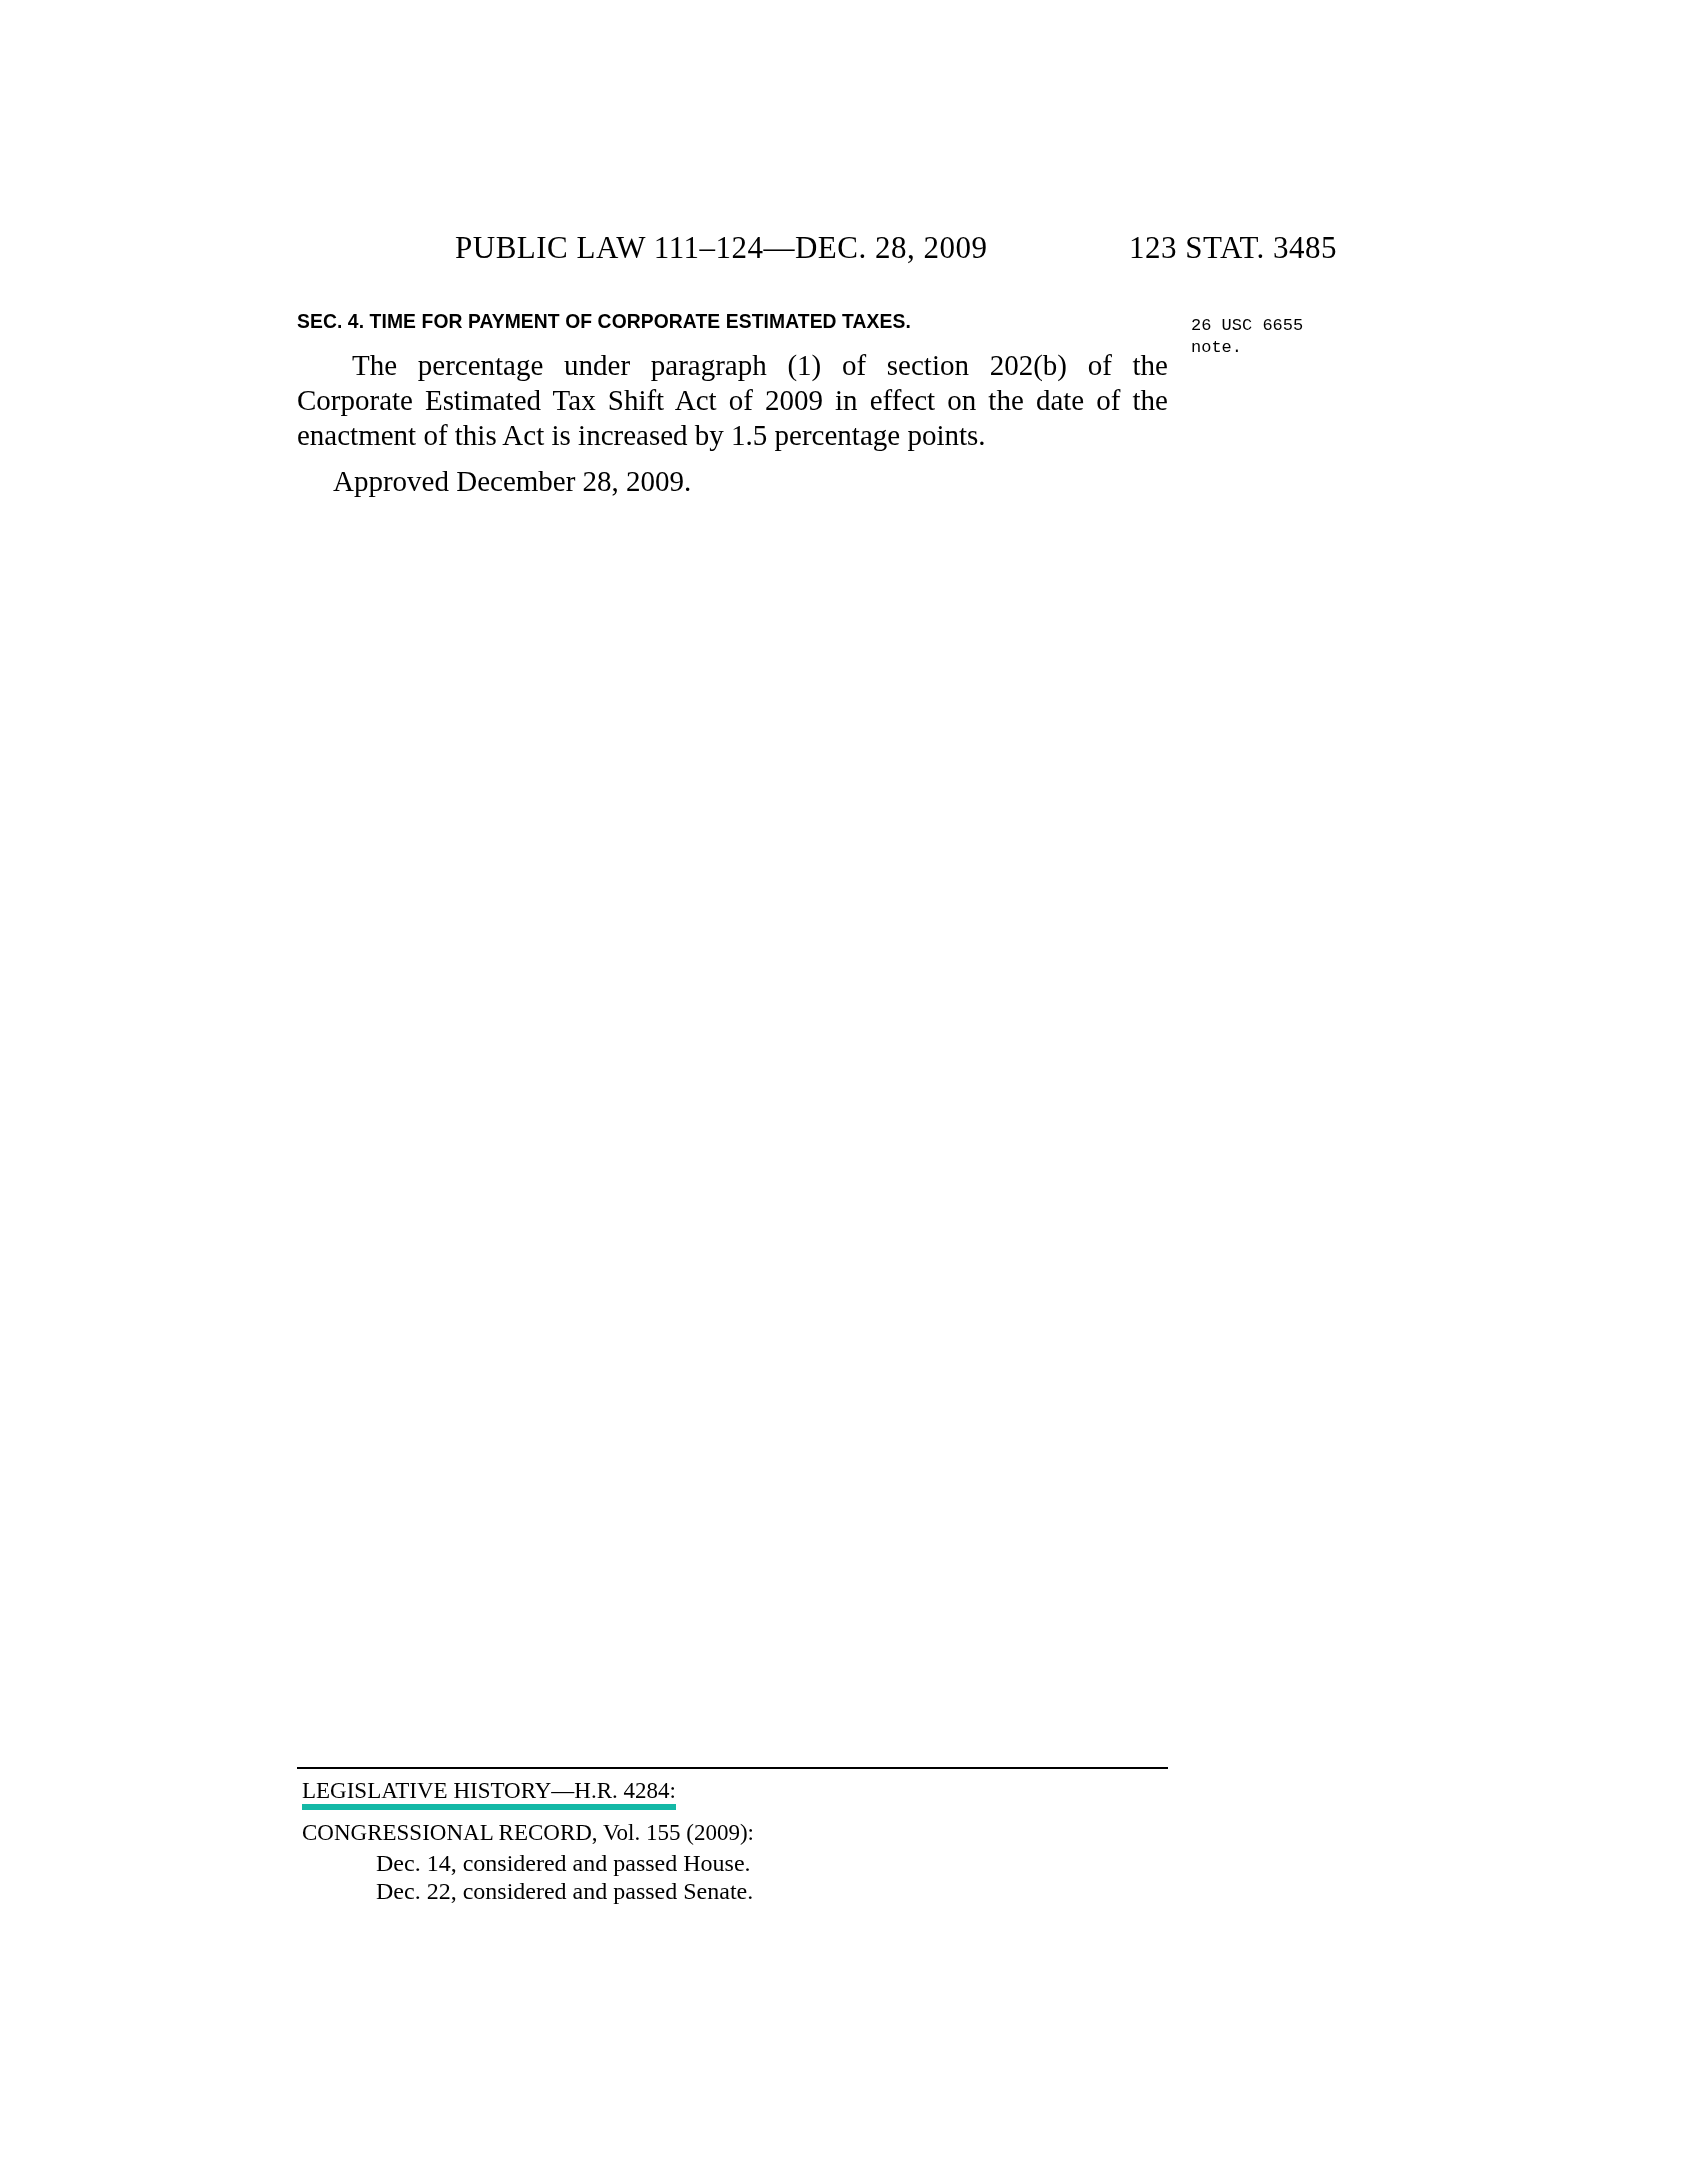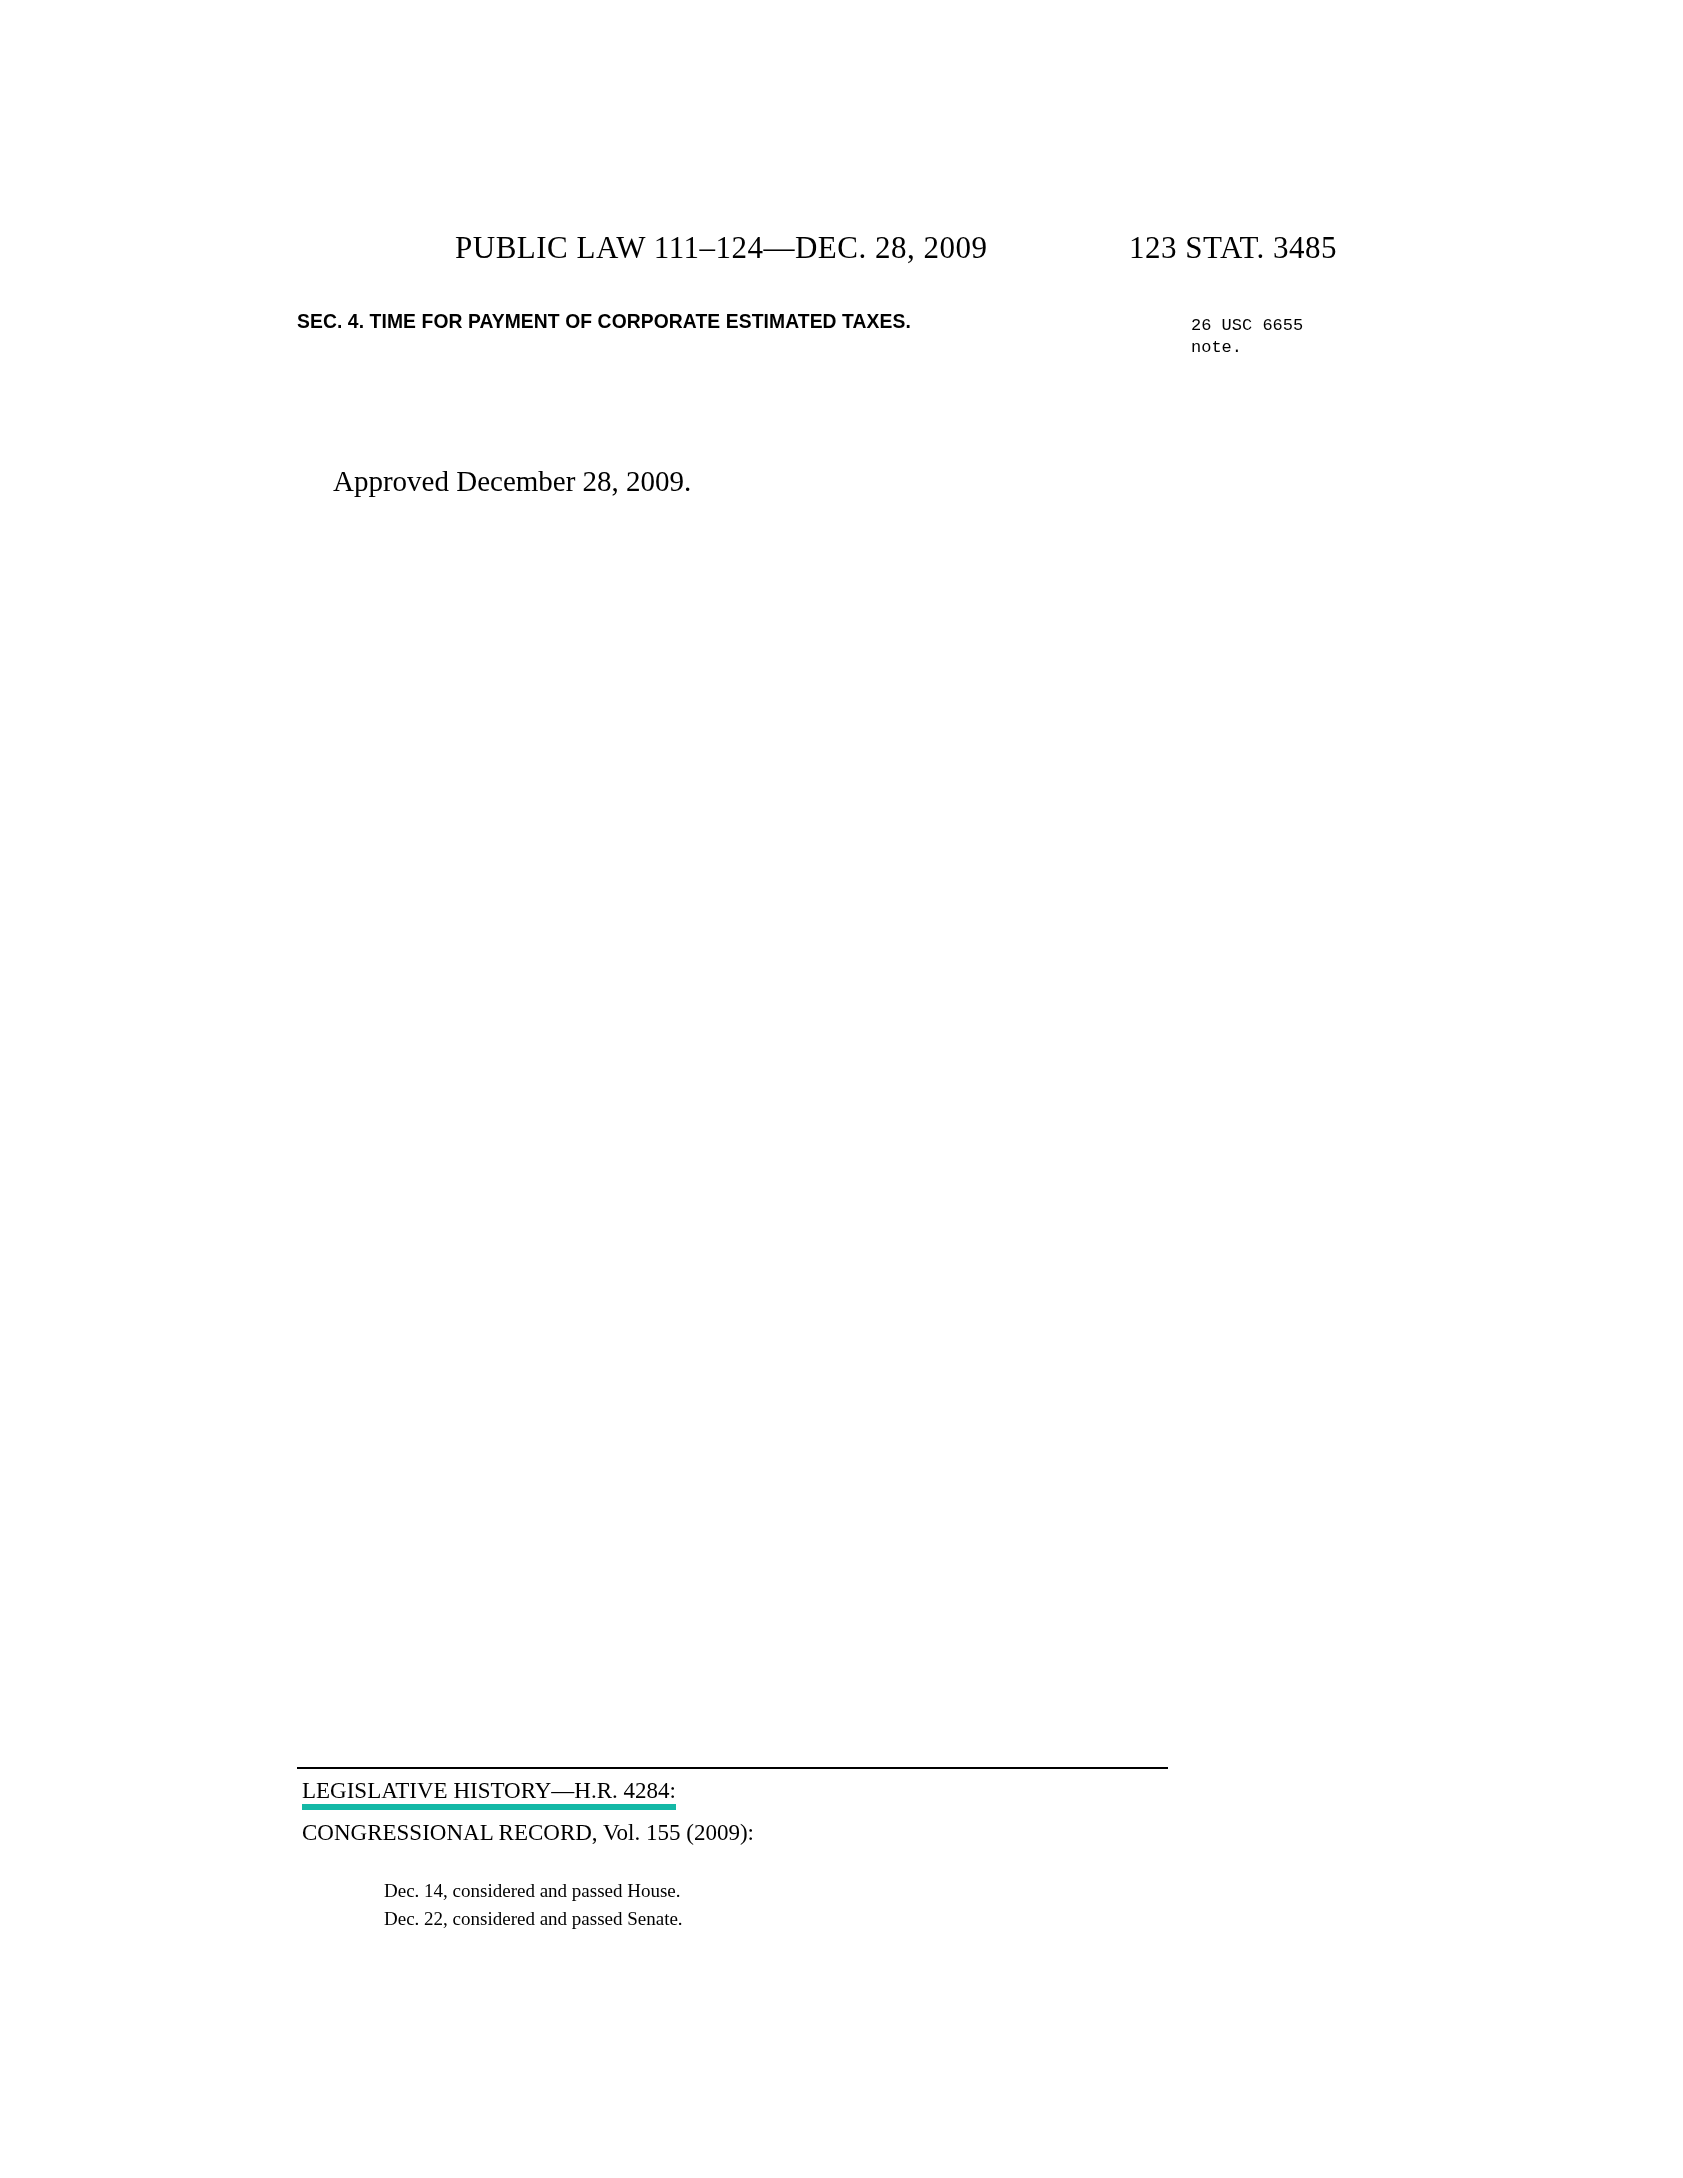--- a/index.html
+++ b/index.html
@@ -117,44 +117,44 @@
   .legis-record {
     position: absolute;
     top: 1820px;
     left: 302px;
     font-size: 23px;
     white-space: nowrap;
   }
   .legis-lines {
     position: absolute;
     top: 1849px;
-    left: 384px;
-    font-size: 19px;
+    left: 376px;
+    font-size: 24px;
     line-height: 28px;
-    margin-top: 28px;
   }
   .legis-lines div { white-space: nowrap; }
 </style>
 </head>
 <body>
 
 <div class="page">
 
   <div class="running-head">
     <div class="rh-left">PUBLIC LAW 111–124—DEC. 28, 2009</div>
     <div class="rh-right">123 STAT. 3485</div>
   </div>
 
   <div class="section-heading">SEC. 4. TIME FOR PAYMENT OF CORPORATE ESTIMATED TAXES.</div>
 
   <div class="margin-note">
     <div>26 USC 6655</div>
     <div>note.</div>
   </div>
 
+  <div class="body-para">The percentage under paragraph (1) of section 202(b) of the Corporate Estimated Tax Shift Act of 2009 in effect on the date of the enactment of this Act is increased by 1.5 percentage points.</div>
 
   <div class="approved">Approved December 28, 2009.</div>
 
   <div class="legis-rule"></div>
 
   <div class="legis-title">
     <span>LEGISLATIVE HISTORY—H.R. 4284:</span>
   </div>
 
   <div class="legis-record">CONGRESSIONAL RECORD, Vol. 155 (2009):</div>

